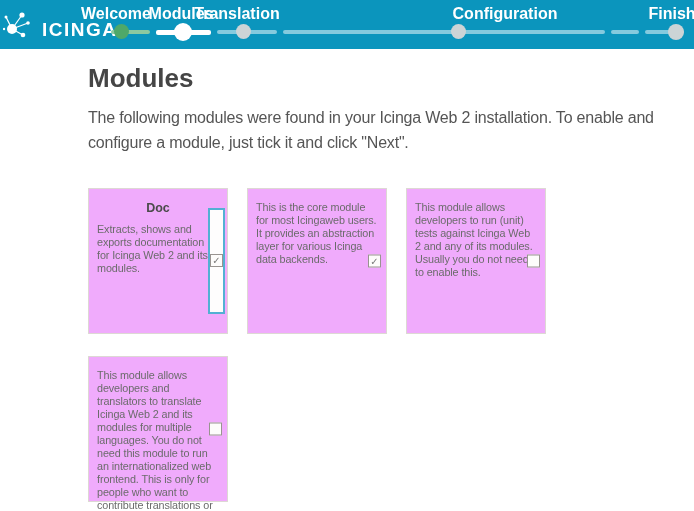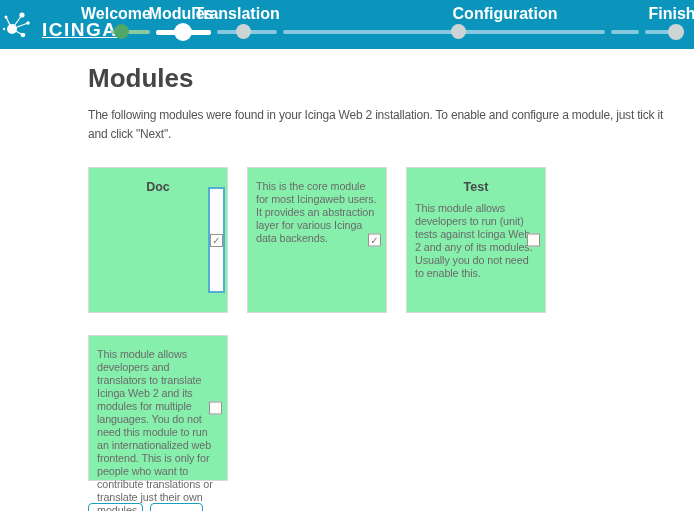--- a/index.html
+++ b/index.html
@@ -11,21 +11,21 @@
 
   
   .header {
     position:absolute; top:0; left:0; width:694px; height:49px;
     background:#0b95bd;
   }
   .logo { position:absolute; left:3px; top:3px; display:flex; align-items:center; }
   .logo svg { display:block; }
   .logo-text {
     color:#fff; font-size:19px; font-weight:700; letter-spacing:1.5px;
-    margin-left:1px; margin-top:9px;text-decoration:underline;
+    margin-left:1px; margin-top:9px;
   }
   .step-label {
     position:absolute; top:5px; transform:translateX(-50%);
     color:#ffffff; font-size:16px; font-weight:700; white-space:nowrap;
   }
   .sl-0 { left:116px; } .sl-1 { left:181px; } .sl-2 { left:237px; }
   .sl-3 { left:458px;margin-left:47px; } .sl-4 { left:672px; }
 
   .seg { position:absolute; height:4px; top:30px; border-radius:2px; background:rgba(255,255,255,0.5); }
   .seg-0 { left:111px; width:39px; background:#8cc9a0; }
@@ -44,28 +44,28 @@
   .d-2 { left:236px; top:24px; width:15px; height:15px; }
   .d-3 { left:451px; top:24px; width:15px; height:15px; }
   .d-4 { left:668px; top:24px; width:16px; height:16px; }
 
   
   .main { position:absolute; top:49px; left:0; width:694px; padding:14px 0 0 88px; box-sizing:border-box; }
   h1.page-title {
     margin:0 0 12px 0; font-size:26px; font-weight:600; color:#454545;
   }
   .intro {
-    margin:0 0 24px 0; width:596px; font-size:12px; letter-spacing:-0.2px;
+    margin:0 0 32px 0; width:596px; font-size:16px; letter-spacing:-0.2px;
     line-height:1.55; color:#555555;
   }
 
   .cards-row { display:flex; gap:19px; margin-bottom:22px; align-items:flex-start; }
   .card {
     width:140px; height:146px; box-sizing:border-box;
-    background:#86efac; border:1px solid #ddd8d4;
+    background:#f0abfc; border:1px solid #ddd8d4;
     padding:12px 8px 0 8px; position:relative;
   }
   .card-title {
     text-align:center; font-size:12.5px; font-weight:700; color:#4a4a4a;
     margin-bottom:8px;
   }
   .card-desc {
     font-size:10.8px; line-height:13px; letter-spacing:-0.1px; color:#6b6b6b;
   }
   .checkbox {
@@ -137,32 +137,32 @@
   </div>
 </div>
 
 <div class="main">
   <h1 class="page-title">Modules</h1>
   <p class="intro">The following modules were found in your Icinga Web 2 installation. To enable and configure a module, just tick it and click "Next".</p>
 
   <div class="cards-row">
     <div class="card">
       <div class="card-title">Doc</div>
+      <div class="card-desc">Extracts, shows and exports documentation for Icinga Web 2 and its modules.</div>
       <div class="focus-ring">
         <span class="checkbox">✓</span>
       </div>
     </div>
 
     <div class="card">
       <div class="card-desc">This is the core module for most Icingaweb users. It provides an abstraction layer for various Icinga data backends.</div>
       <span class="checkbox">✓</span>
     </div>
 
     <div class="card">
-      <div class="card-title">Test</div>
       <div class="card-desc">This module allows developers to run (unit) tests against Icinga Web 2 and any of its modules. Usually you do not need to enable this.</div>
       <span class="checkbox"></span>
     </div>
   </div>
 
   <div class="cards-row">
     <div class="card">
       <div class="card-desc">This module allows developers and translators to translate Icinga Web 2 and its modules for multiple languages. You do not need this module to run an internationalized web frontend. This is only for people who want to contribute translations or translate just their own modules.</div>
       <span class="checkbox"></span>
     </div>

